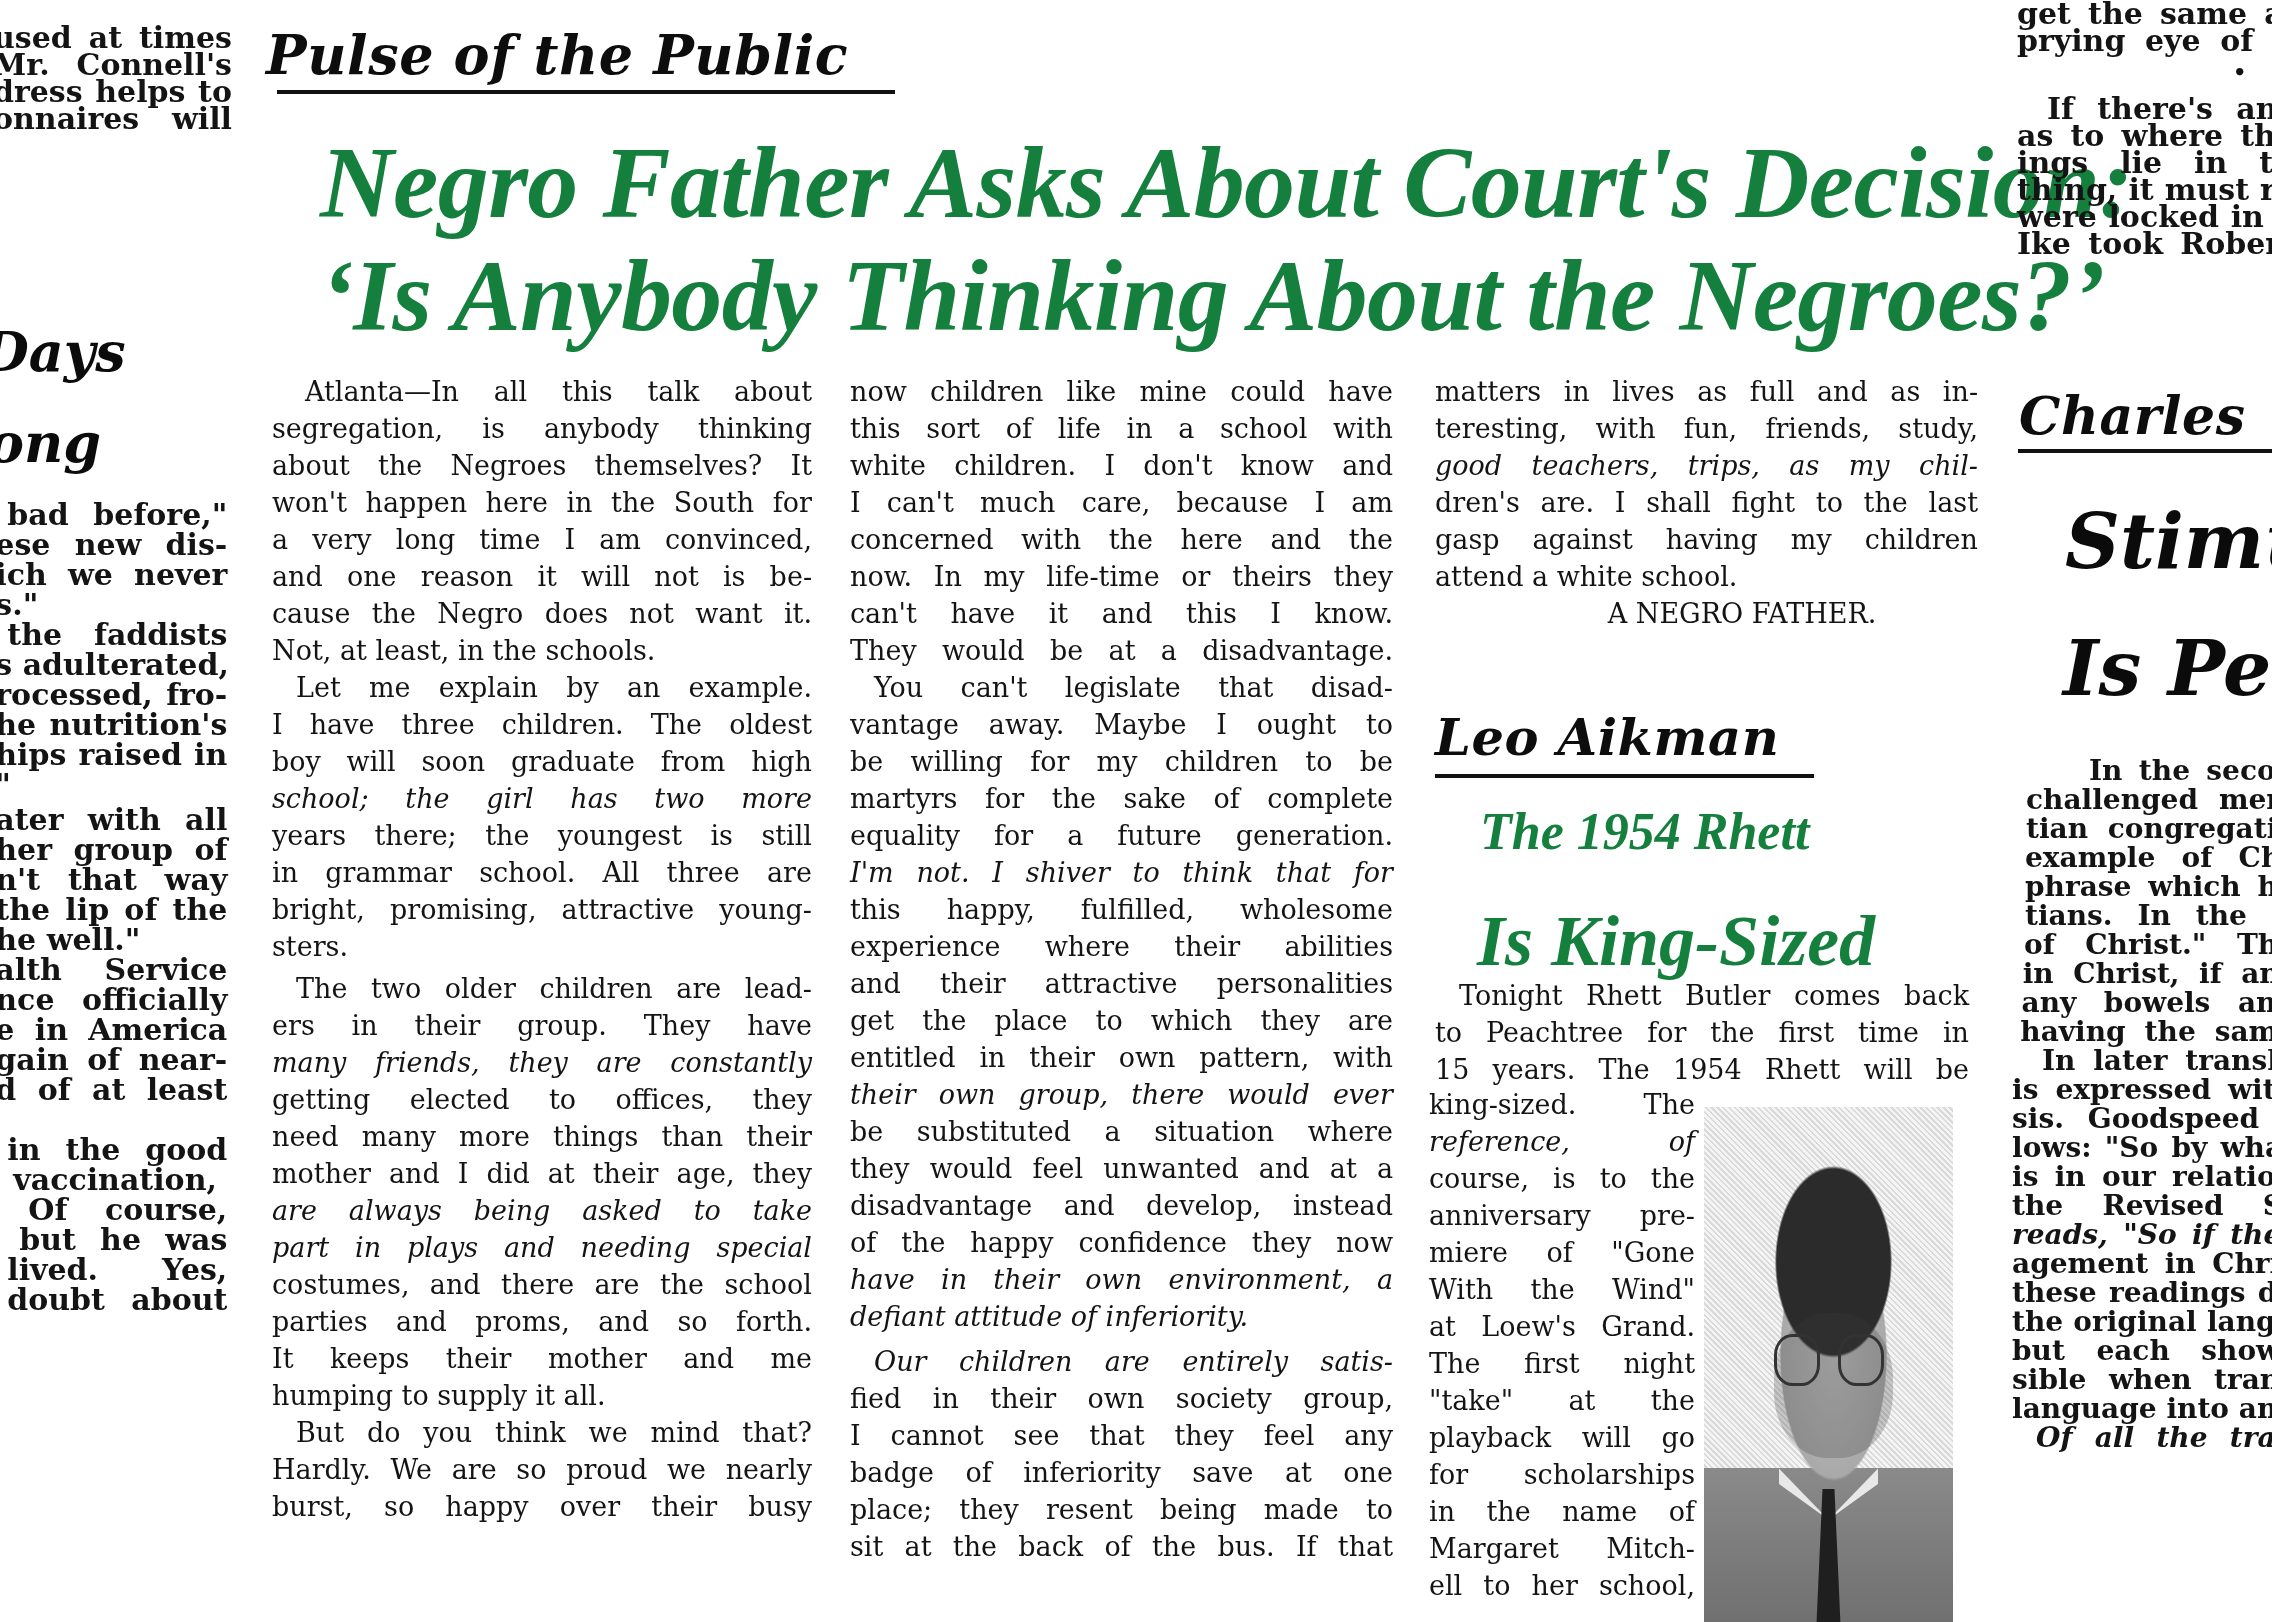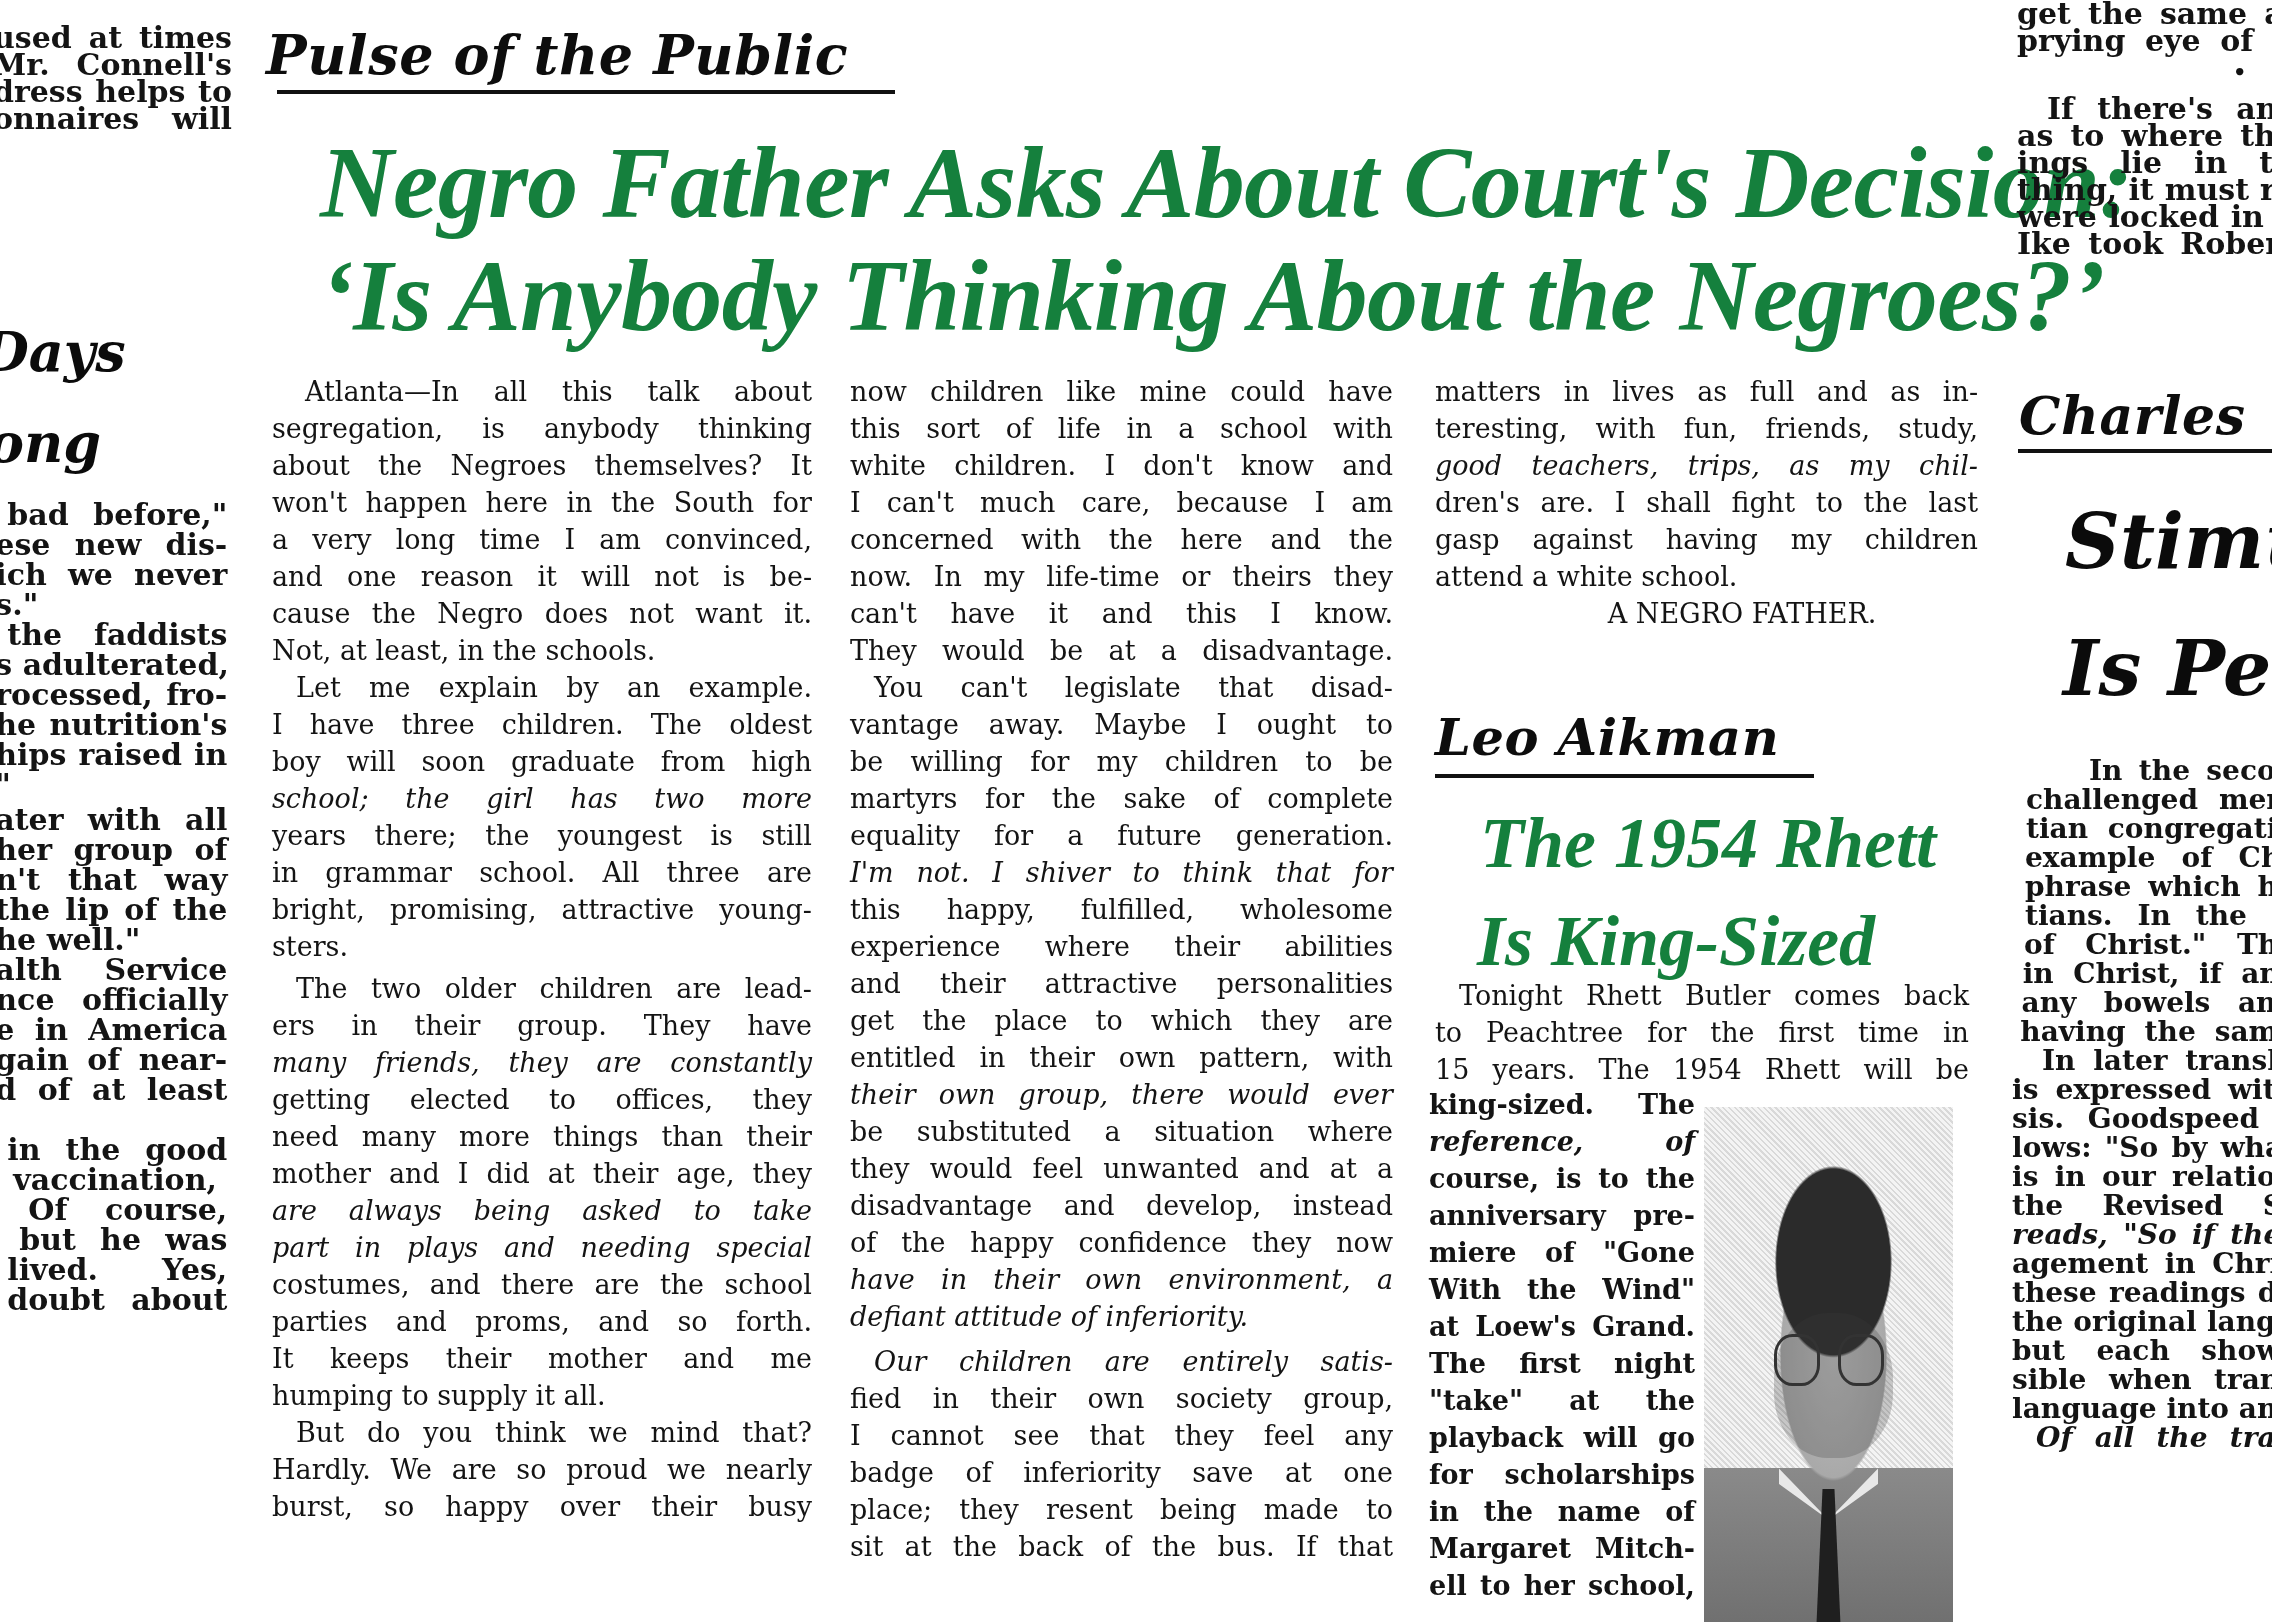--- a/index.html
+++ b/index.html
@@ -148,29 +148,29 @@
   <span class="line">teresting, with fun, friends, study,</span>
   <span class="line ital">good teachers, trips, as my chil-</span>
   <span class="line">dren's are. I shall fight to the last</span>
   <span class="line">gasp against having my children</span>
   <span class="line last">attend a white school.</span>
   <span class="line center" style="padding-left:71px;">A NEGRO FATHER.</span>
 </div>
 
 <div class="kicker" style="left:1435px; top:707px; font-size:51px;">Leo Aikman</div>
 <div class="rule" style="left:1435px; top:774px; width:379px; height:4.1px;"></div>
-<div class="headline" style="left:1480px; top:802px; font-size:72px;">The 1954 Rhett</div>
+<div class="headline" style="left:1480px; top:802px; font-size:52px;">The 1954 Rhett</div>
 <div class="headline" style="left:1477px; top:900px; font-size:72px;">Is King-Sized</div>
 
 <div class="col" style="left:1435px; top:977px; width:534px;">
   <span class="line" style="padding-left:24px;">Tonight Rhett Butler comes back</span>
   <span class="line">to Peachtree for the first time in</span>
   <span class="line">15 years. The 1954 Rhett will be</span>
 </div>
-<div class="col" style="left:1429px; top:1086px; width:266px;font-weight:bold;">
+<div class="col" style="left:1429px; top:1086px; width:266px;">
   <span class="line">king-sized. The</span>
   <span class="line ital">reference, of</span>
   <span class="line">course, is to the</span>
   <span class="line">anniversary pre-</span>
   <span class="line">miere of "Gone</span>
   <span class="line">With the Wind"</span>
   <span class="line">at Loew's Grand.</span>
   <span class="line">The first night</span>
   <span class="line">"take" at the</span>
   <span class="line">playback will go</span>

